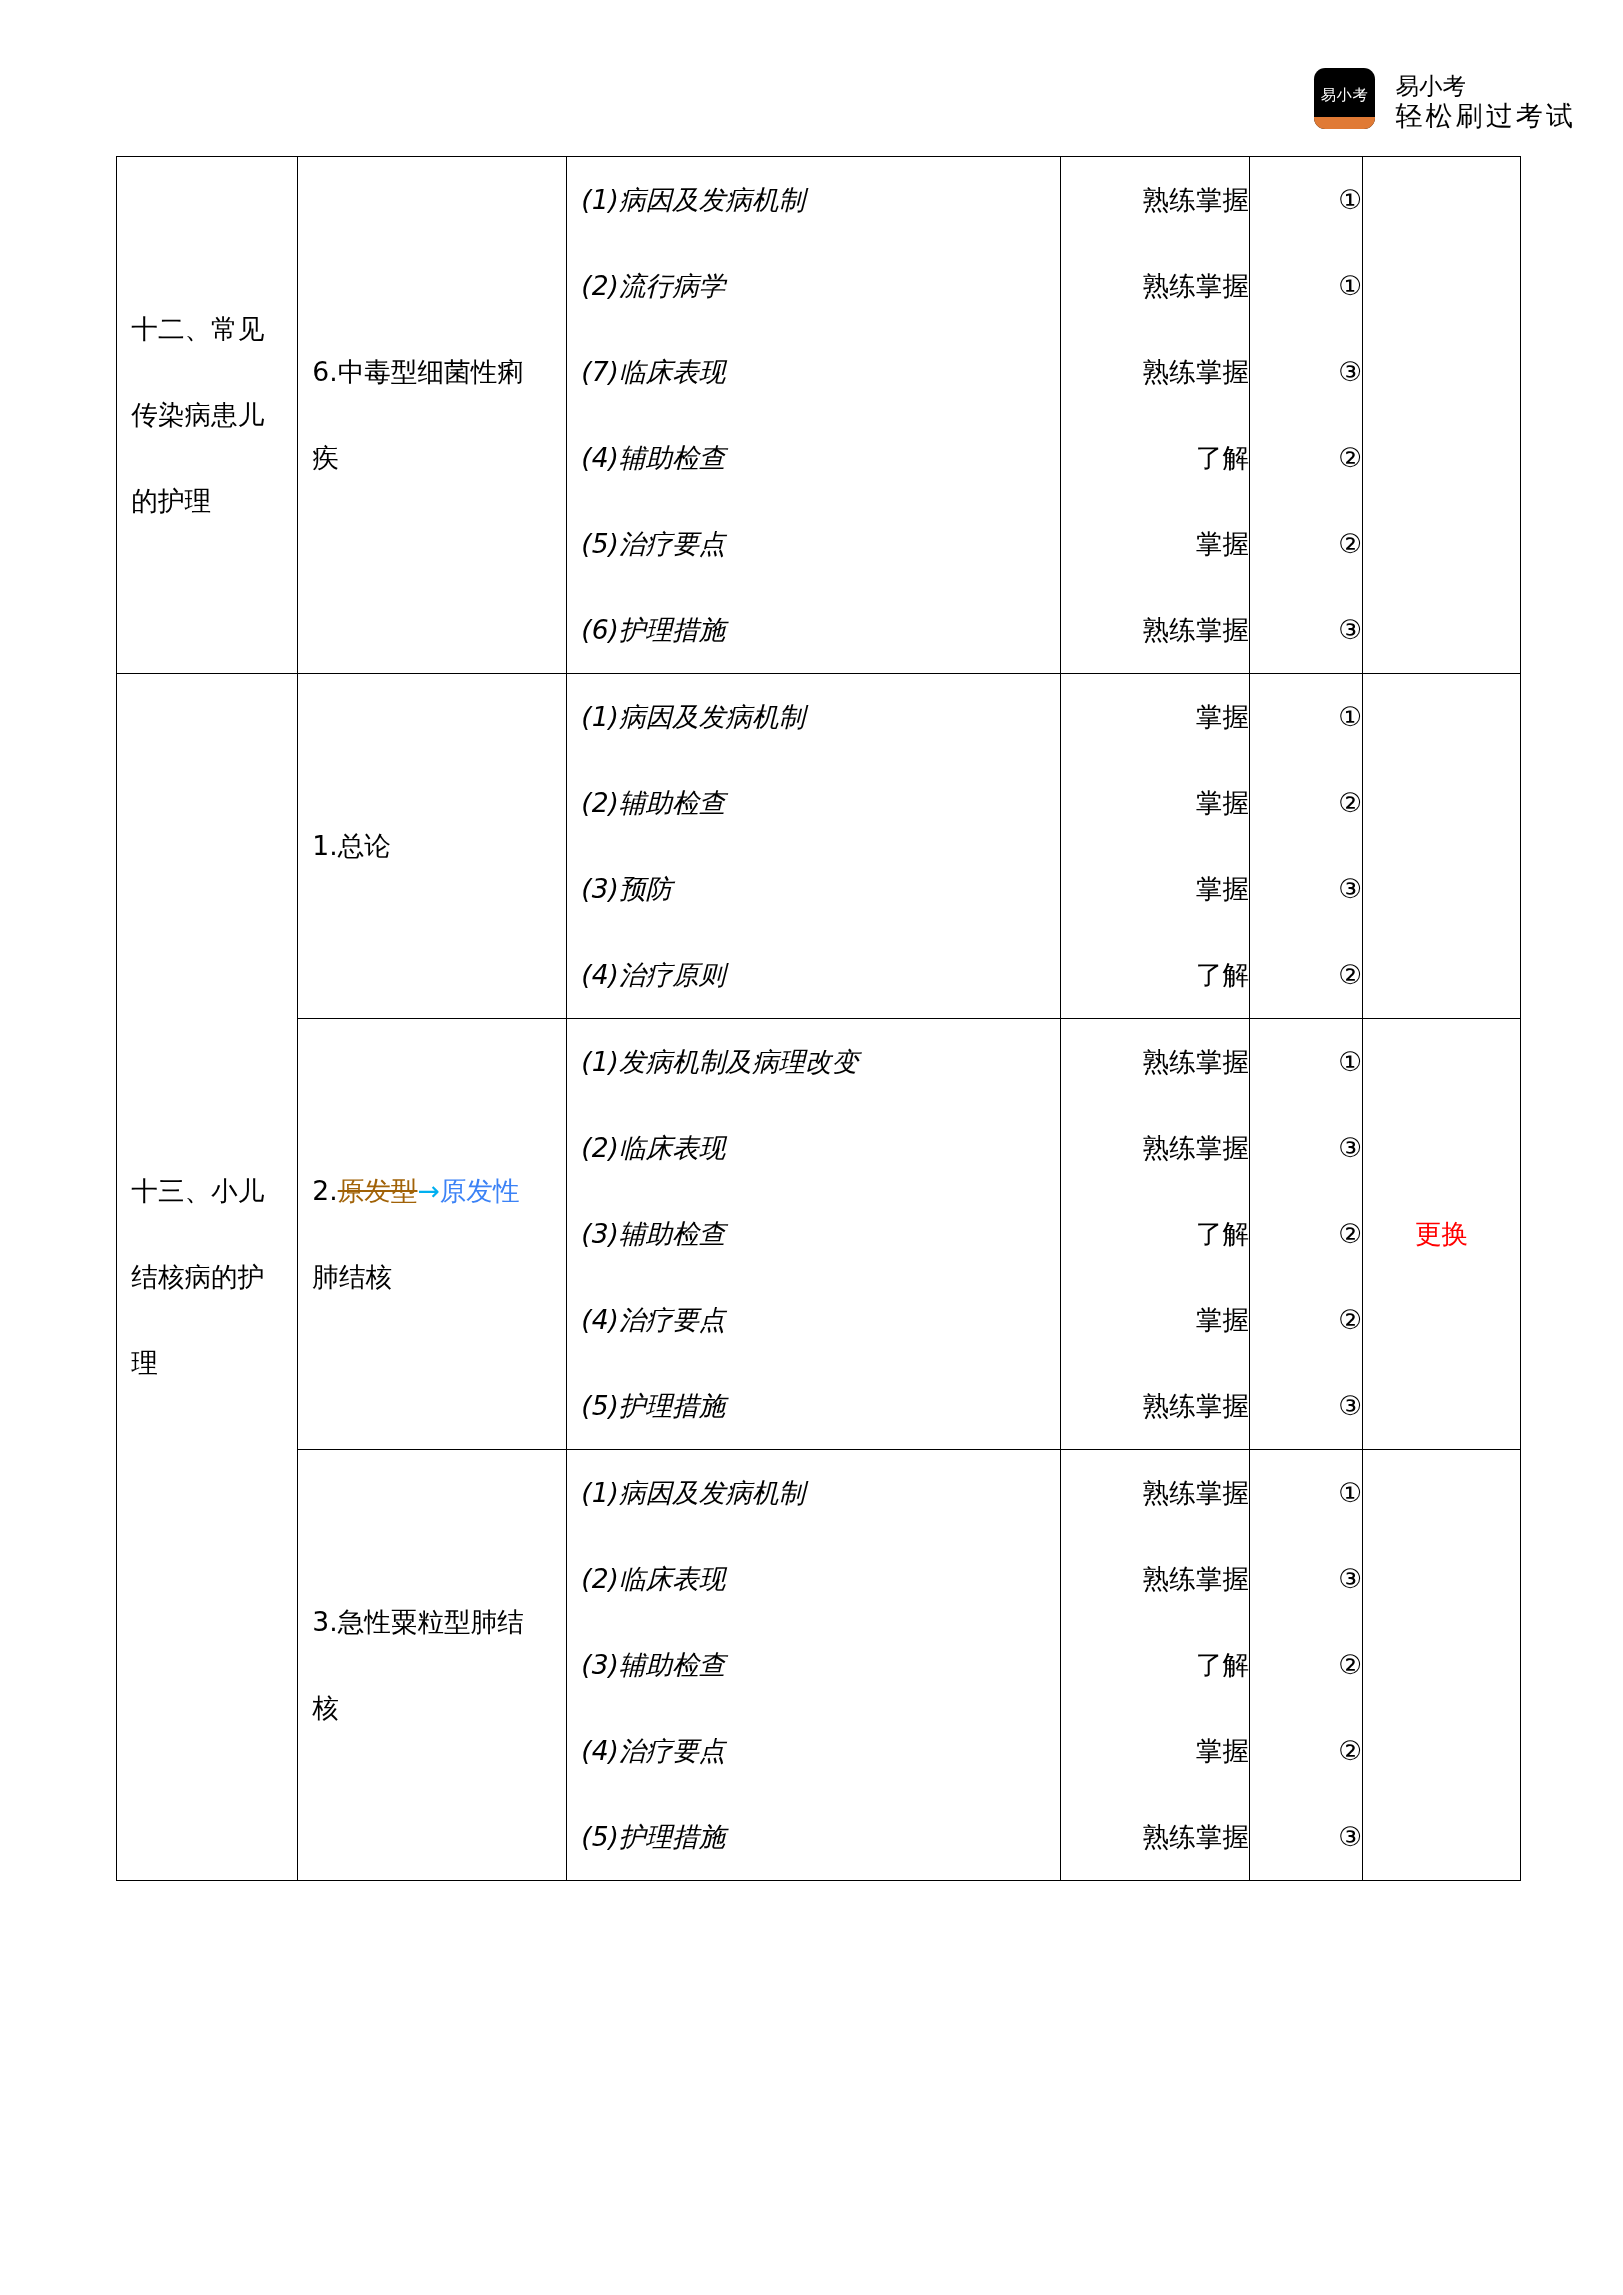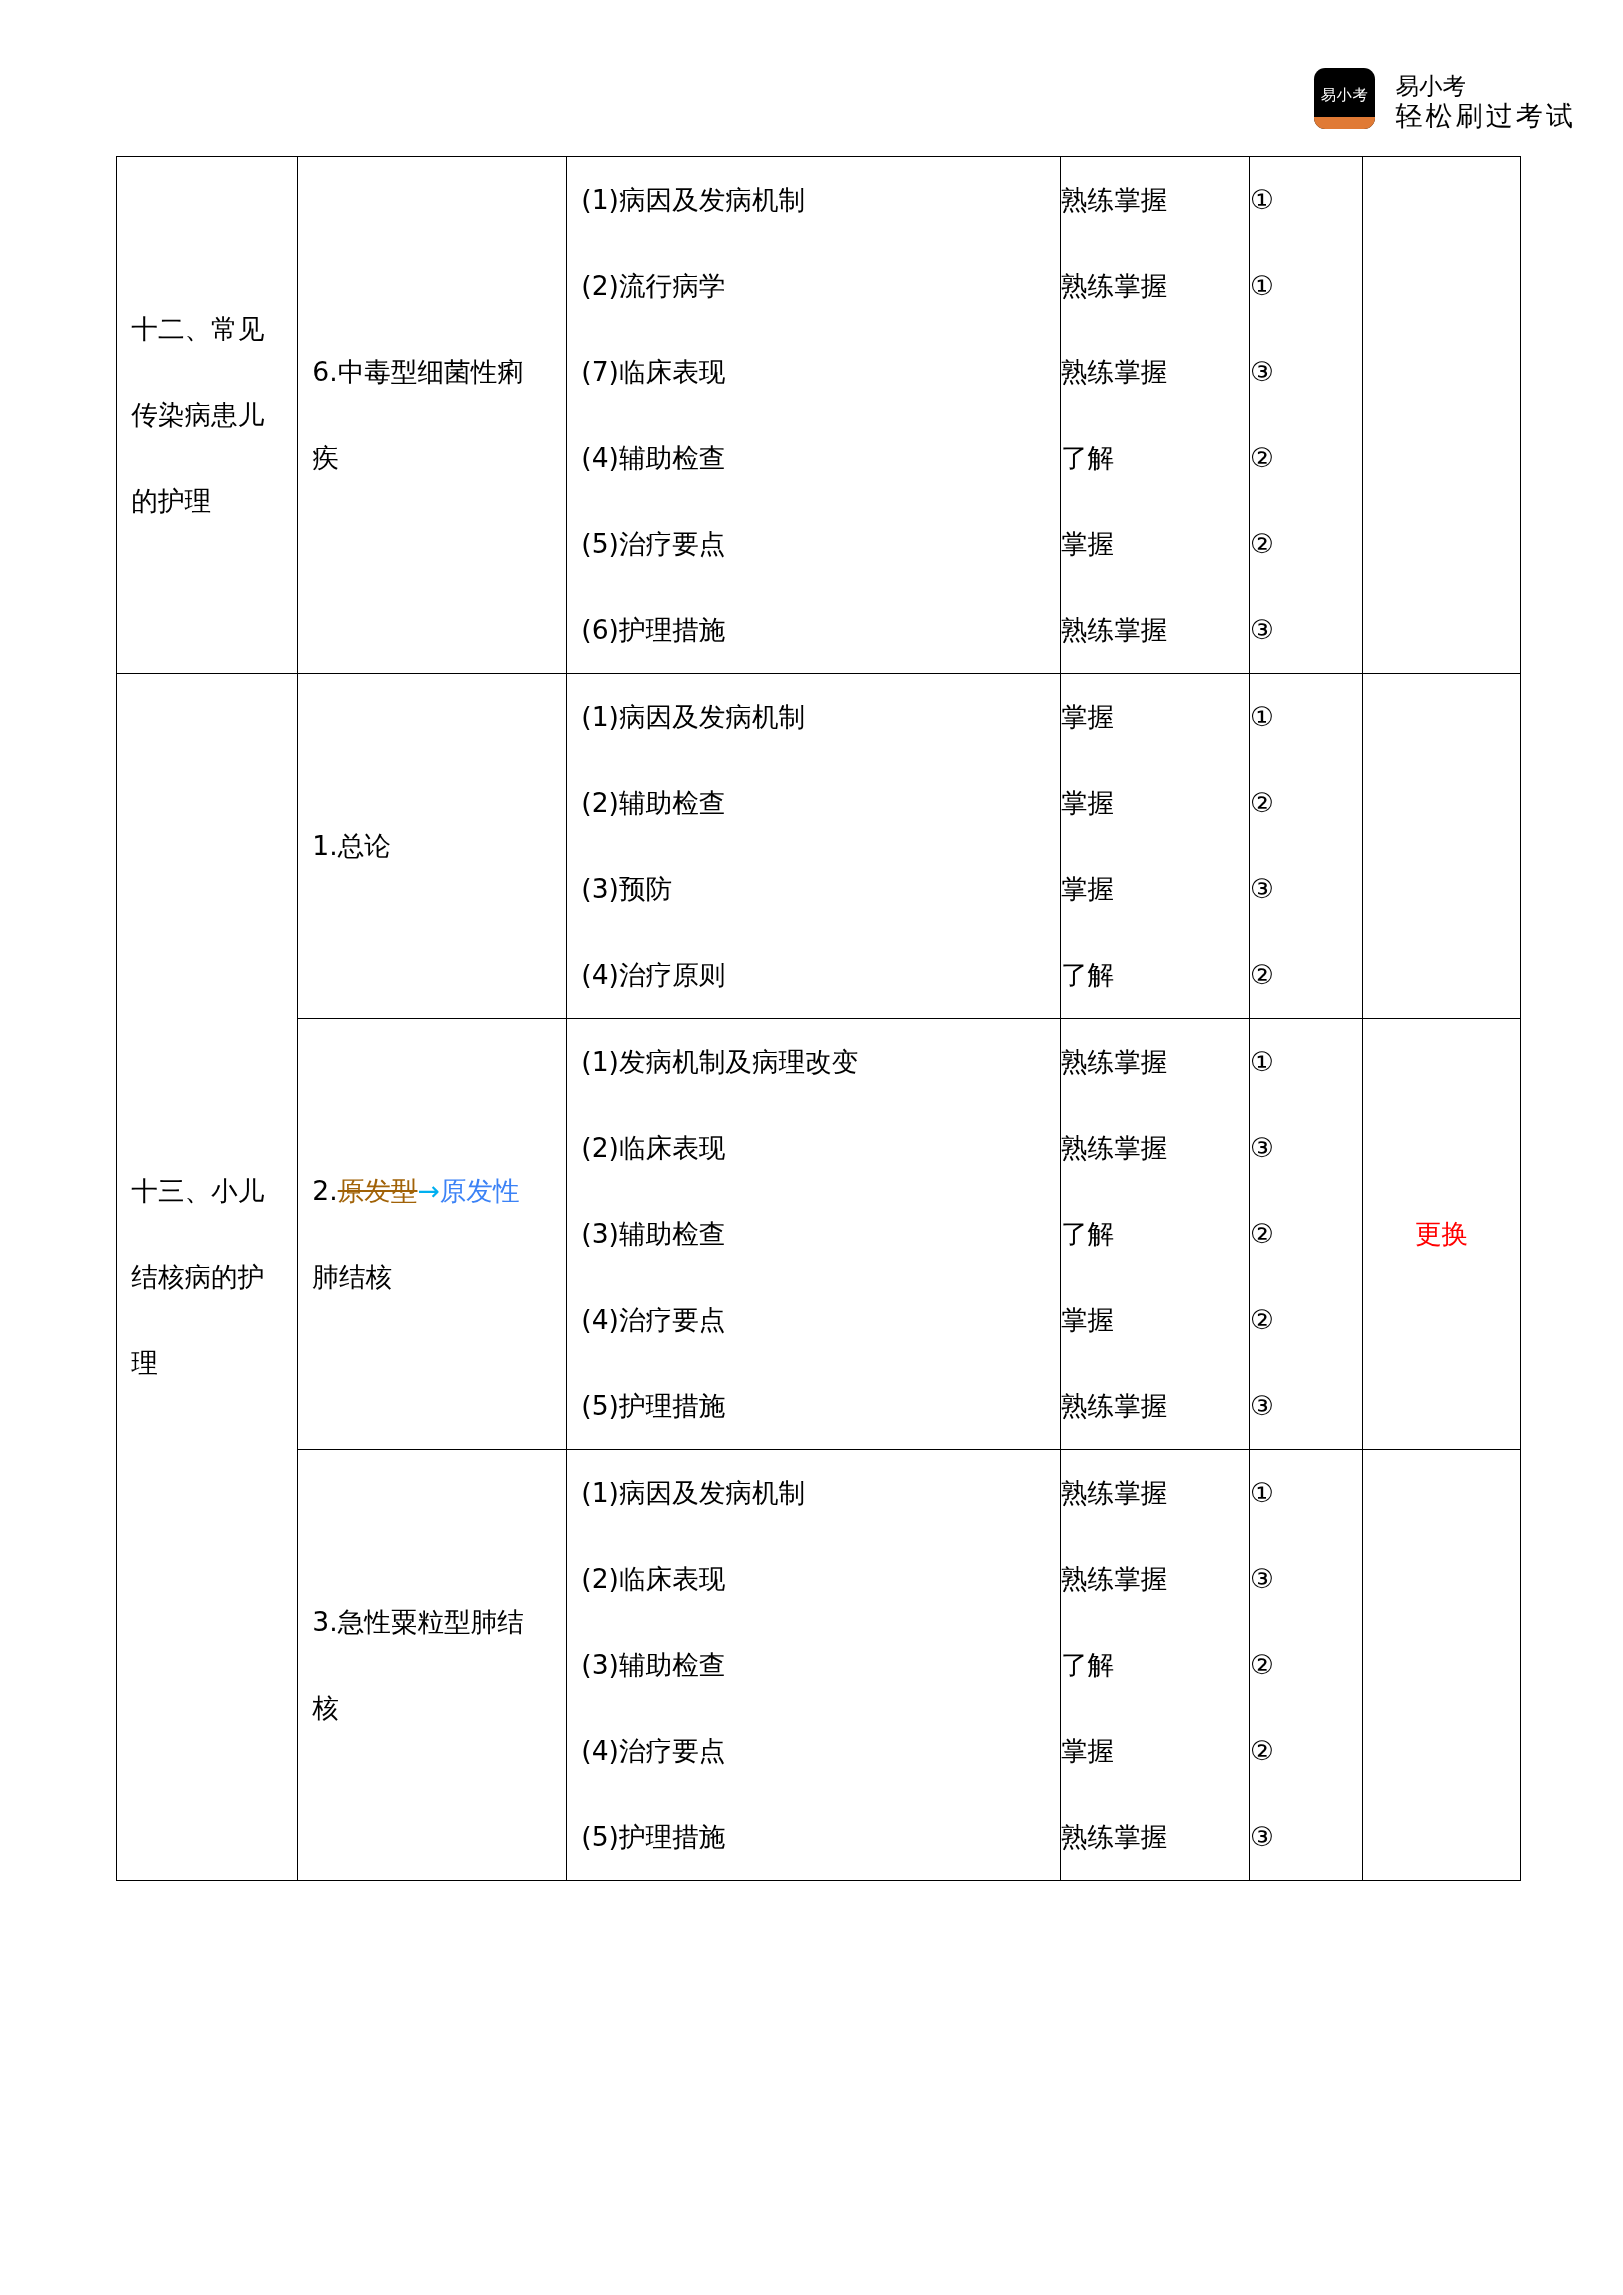--- a/index.html
+++ b/index.html
@@ -16,23 +16,23 @@
   table.syllabus{position:absolute;left:116px;top:156px;border-collapse:collapse;table-layout:fixed;width:1399px;}
   table.syllabus td{border:1.5px solid #000;vertical-align:middle;padding:0;font-size:26.6px;}
   td.c1{width:180px;border-radius:23px;}
   td.c2{width:268px;}
   td.c3{width:493px;}
   td.c4{width:188px;}
   td.c5{width:112px;}
   td.c6{width:157px;}
   .unit{padding-left:14.3px;padding-right:10.2px;line-height:86px;}
   .topic{padding-left:14.3px;padding-right:20.4px;line-height:86px;}
-  .items{padding-left:14.3px;}
+  .items{padding-left:14.3px;font-style:italic;}
   .items div,.levels div,.codes div{height:86px;line-height:86px;white-space:nowrap;}
-  .levels div,.codes div{text-align:left;}
+  .levels div,.codes div{text-align:right;}
   .note{text-align:center;color:#ff0000;font-family:"DejaVu Serif","Liberation Serif",serif;font-size:28px;}
   .old{color:#a16207;text-decoration:line-through;}
   .arrow{color:#00b0f0;}
   .new{color:#3b82f6;}
 </style>
 </head>
 <body>
 
 <div class="logo">
   <div class="logo-badge">

